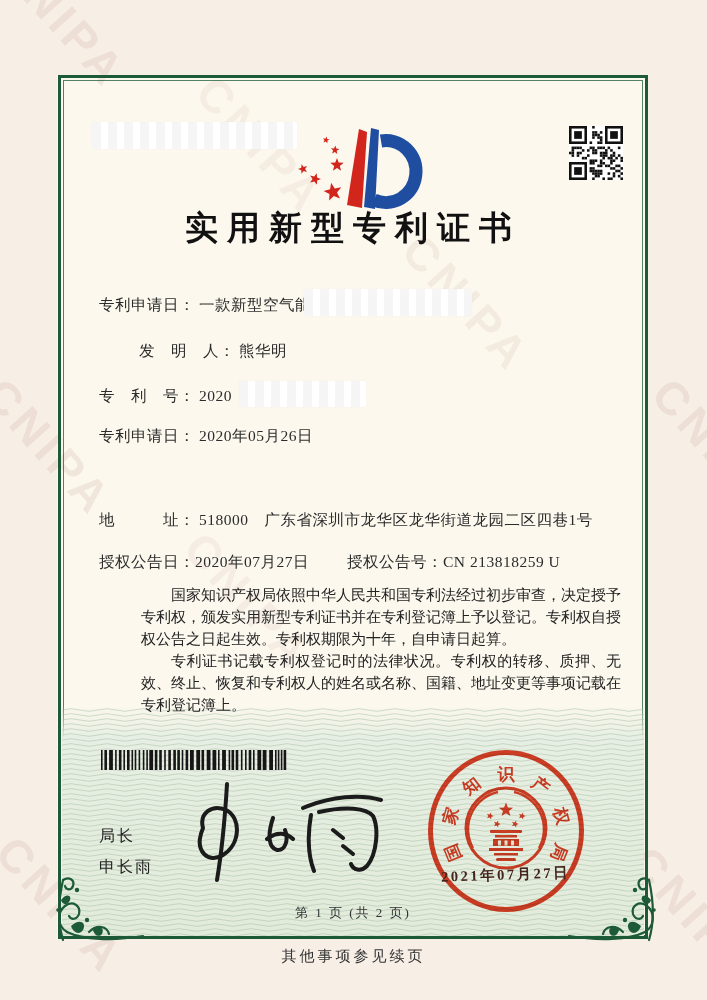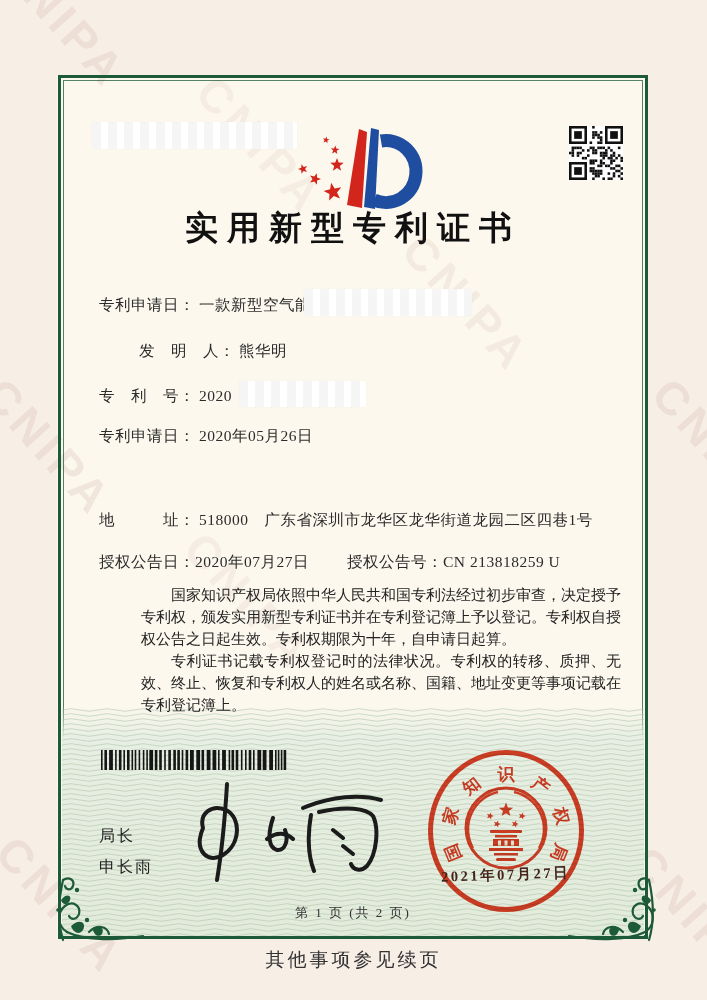--- a/index.html
+++ b/index.html
@@ -51,21 +51,21 @@
         transform:translate(-50%,-50%);}
   .seal-date{position:absolute;left:380px;top:786px;width:210px;font-size:14.5px;
         font-weight:bold;letter-spacing:2.5px;color:#45241b;z-index:4;
         transform:rotate(-2deg);white-space:nowrap;}
   .page-indicator{position:absolute;left:0;top:826px;width:100%;text-align:center;
         font-size:13px;color:#333;z-index:4;letter-spacing:2px;}
   .corner{position:absolute;width:92px;height:70px;z-index:3;}
   .corner.left{left:-8px;top:796px;}
   .corner.right{left:506px;top:796px;transform:scaleX(-1);}
   .continuation{position:absolute;left:0;top:947px;width:100%;text-align:center;
-        font-size:19px;color:#333;letter-spacing:3px;z-index:2;}
+        font-size:15px;color:#333;letter-spacing:3px;z-index:2;}
 </style>
 </head>
 <body>
 
 <div class="page">
 
   <div class="frame-bg"></div>
 
   <div class="watermark" style="left:-20px;top:-8px;">CNIPA</div>
   <div class="watermark" style="left:178px;top:118px;color:rgba(198,160,148,0.13);">CNIPA</div>

